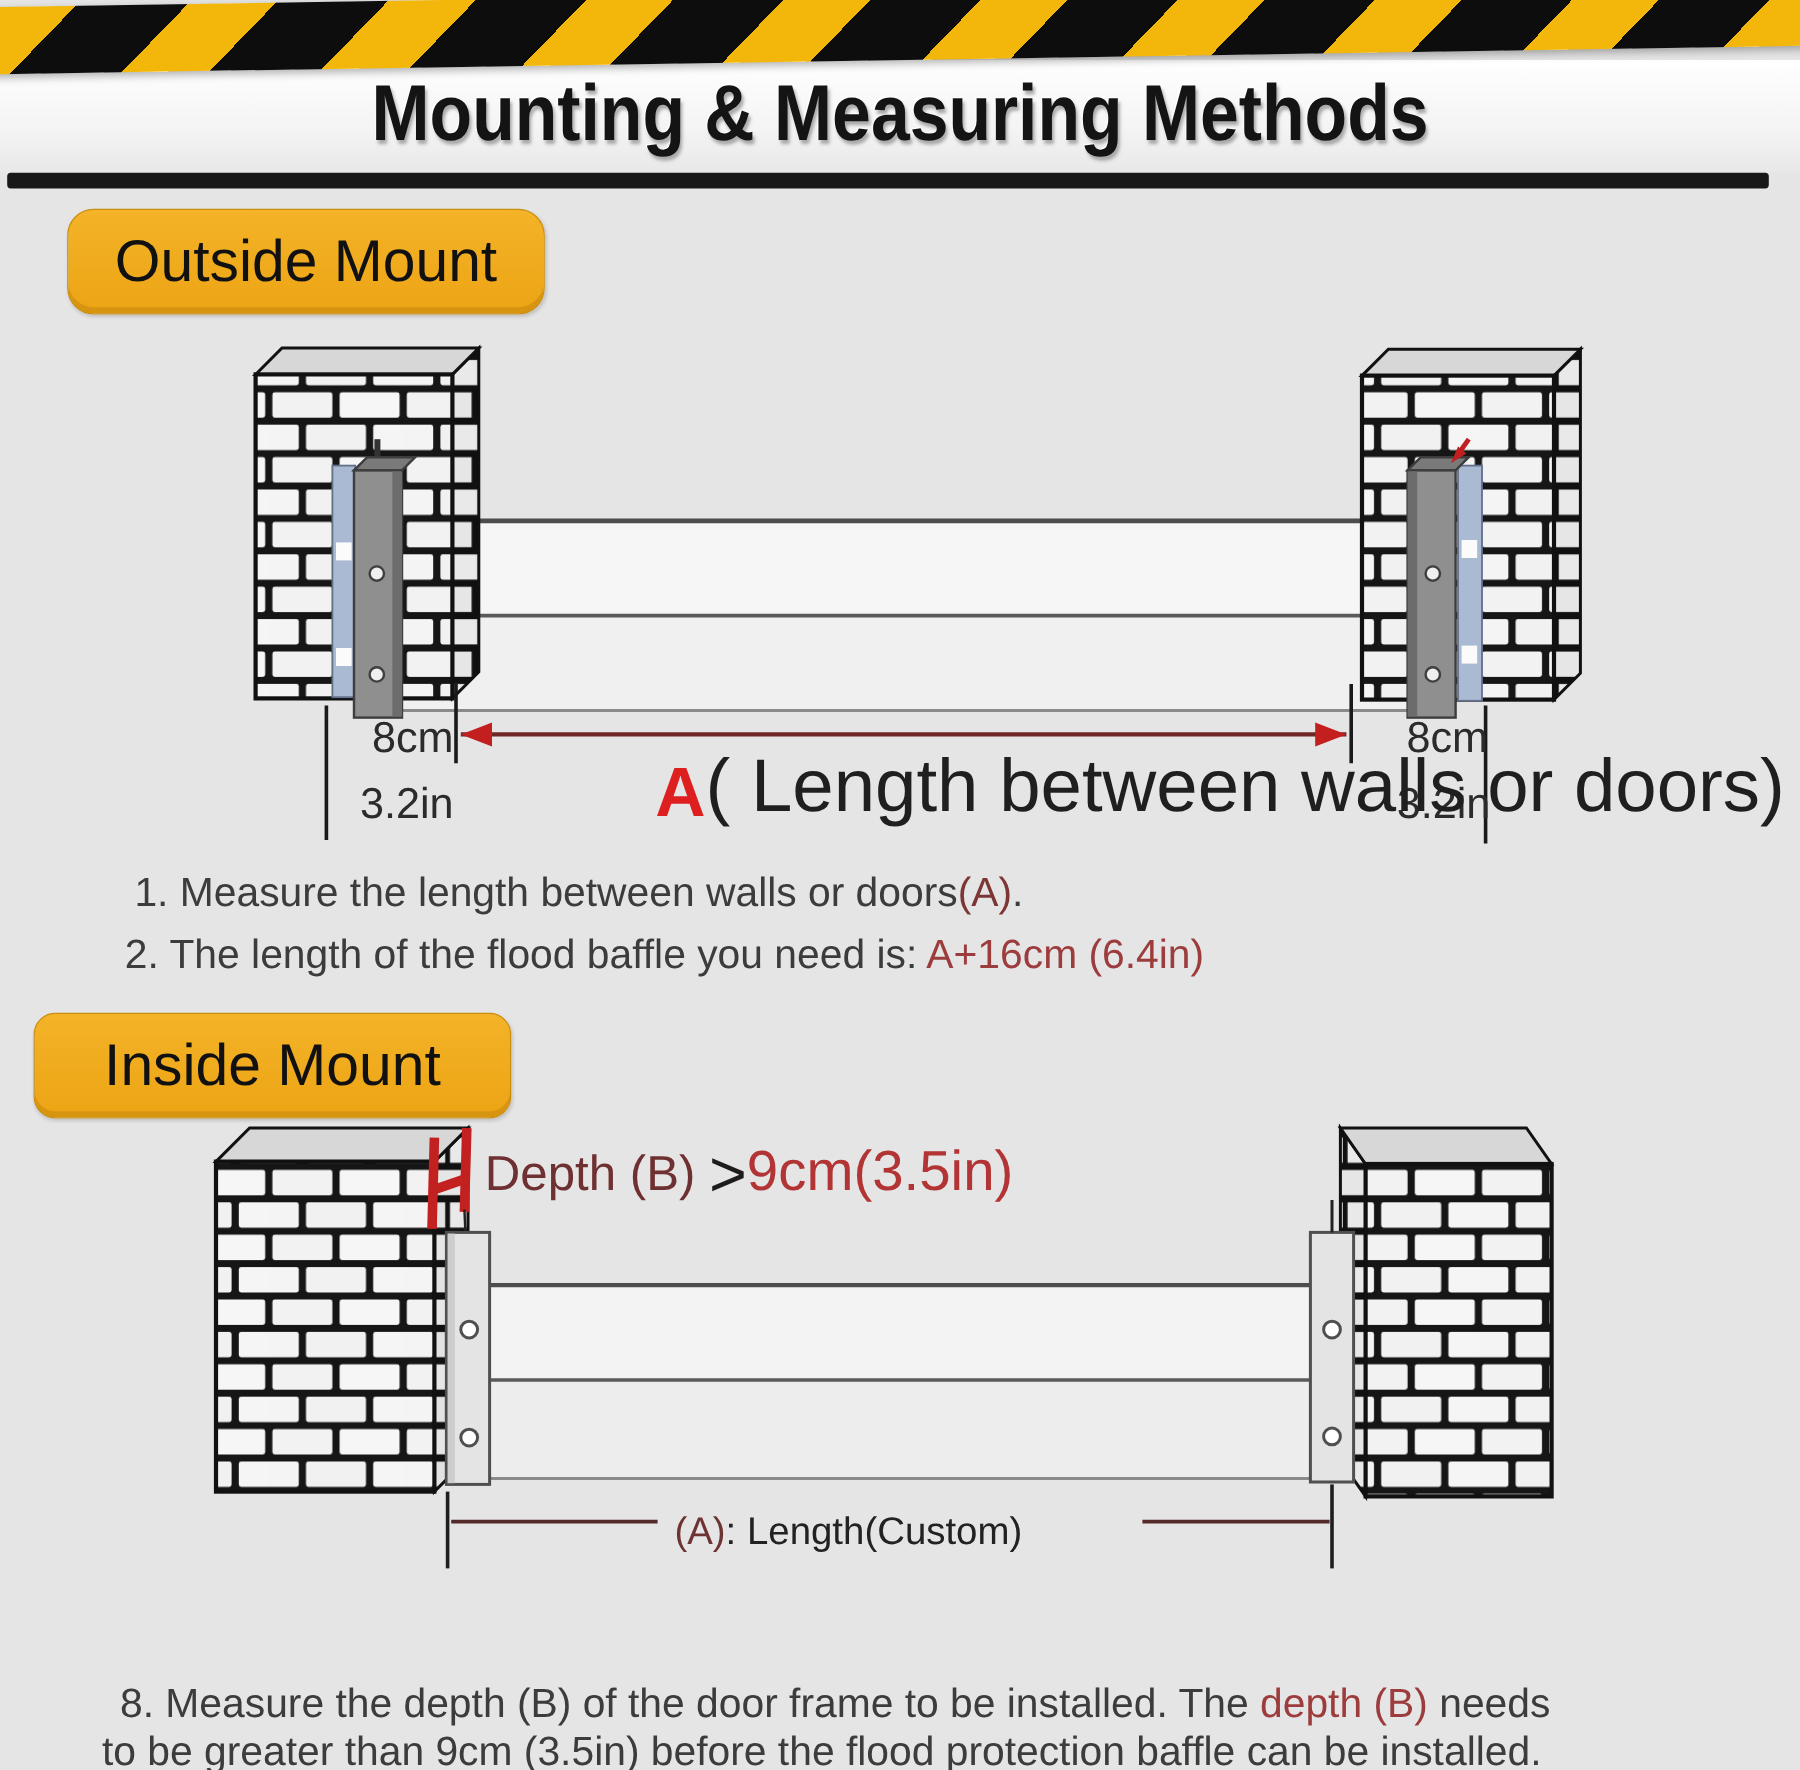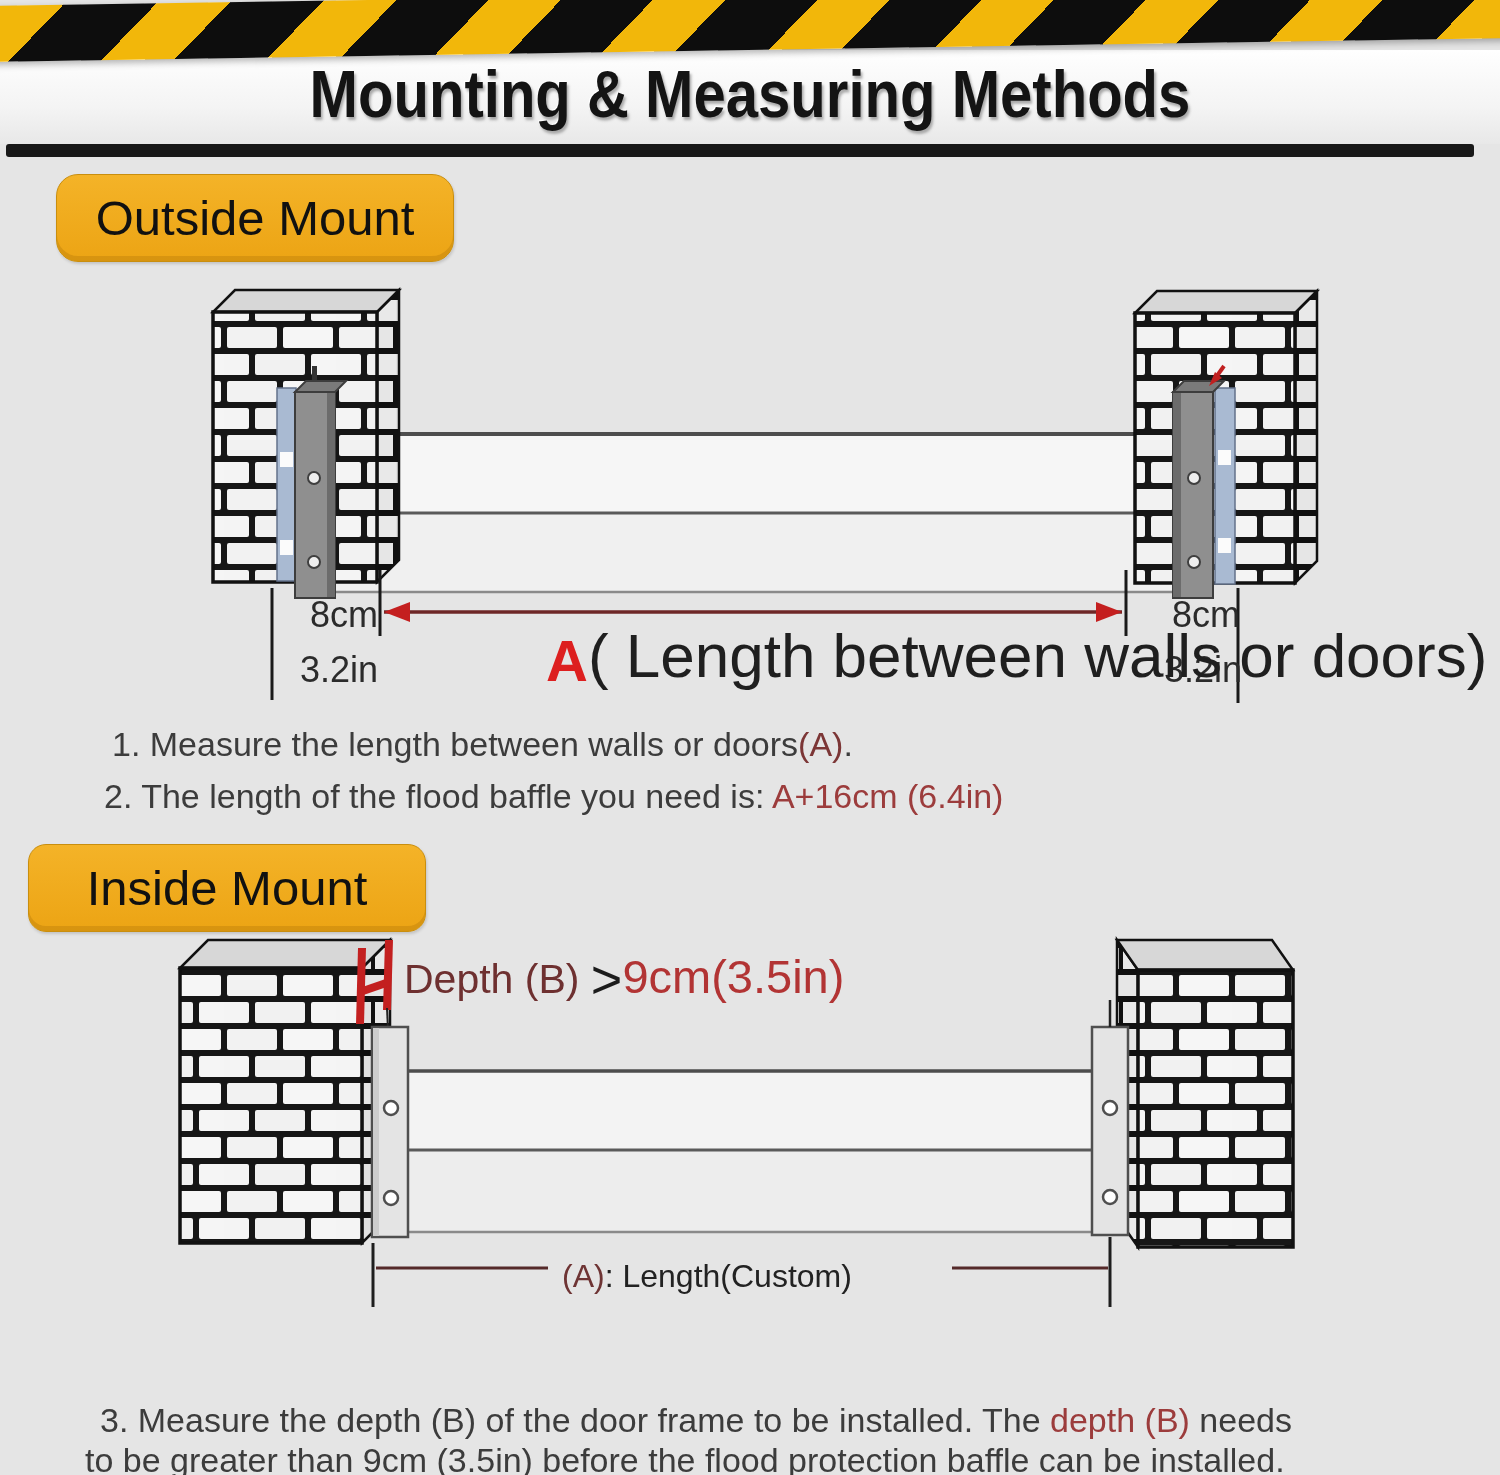--- a/index.html
+++ b/index.html
@@ -220,19 +220,19 @@
   </svg>
 
   <div class="abs depthlabel" style="left:404px;top:948px;">
     <span class="p1">Depth (B) </span><span class="gt">&gt;</span><span class="p2">9cm(3.5in)</span>
   </div>
   <div class="abs lenlabel" style="left:562px;top:1258px;">
     <span class="a">(A)</span><span>: Length(Custom)</span>
   </div>
 
   <div class="abs steps" style="left:100px;top:1394px;">
-    <span>3. Measure the depth (B) of the door frame to be installed. The </span><span class="acc-red">depth (B)</span><span> needs</span>
+    <span>8. Measure the depth (B) of the door frame to be installed. The </span><span class="acc-red">depth (B)</span><span> needs</span>
   </div>
   <div class="abs steps" style="left:85px;top:1434px;">
     <span>to be greater than 9cm (3.5in) before the flood protection baffle can be installed.</span>
   </div>
 
 </div>
 
 </body></html>

